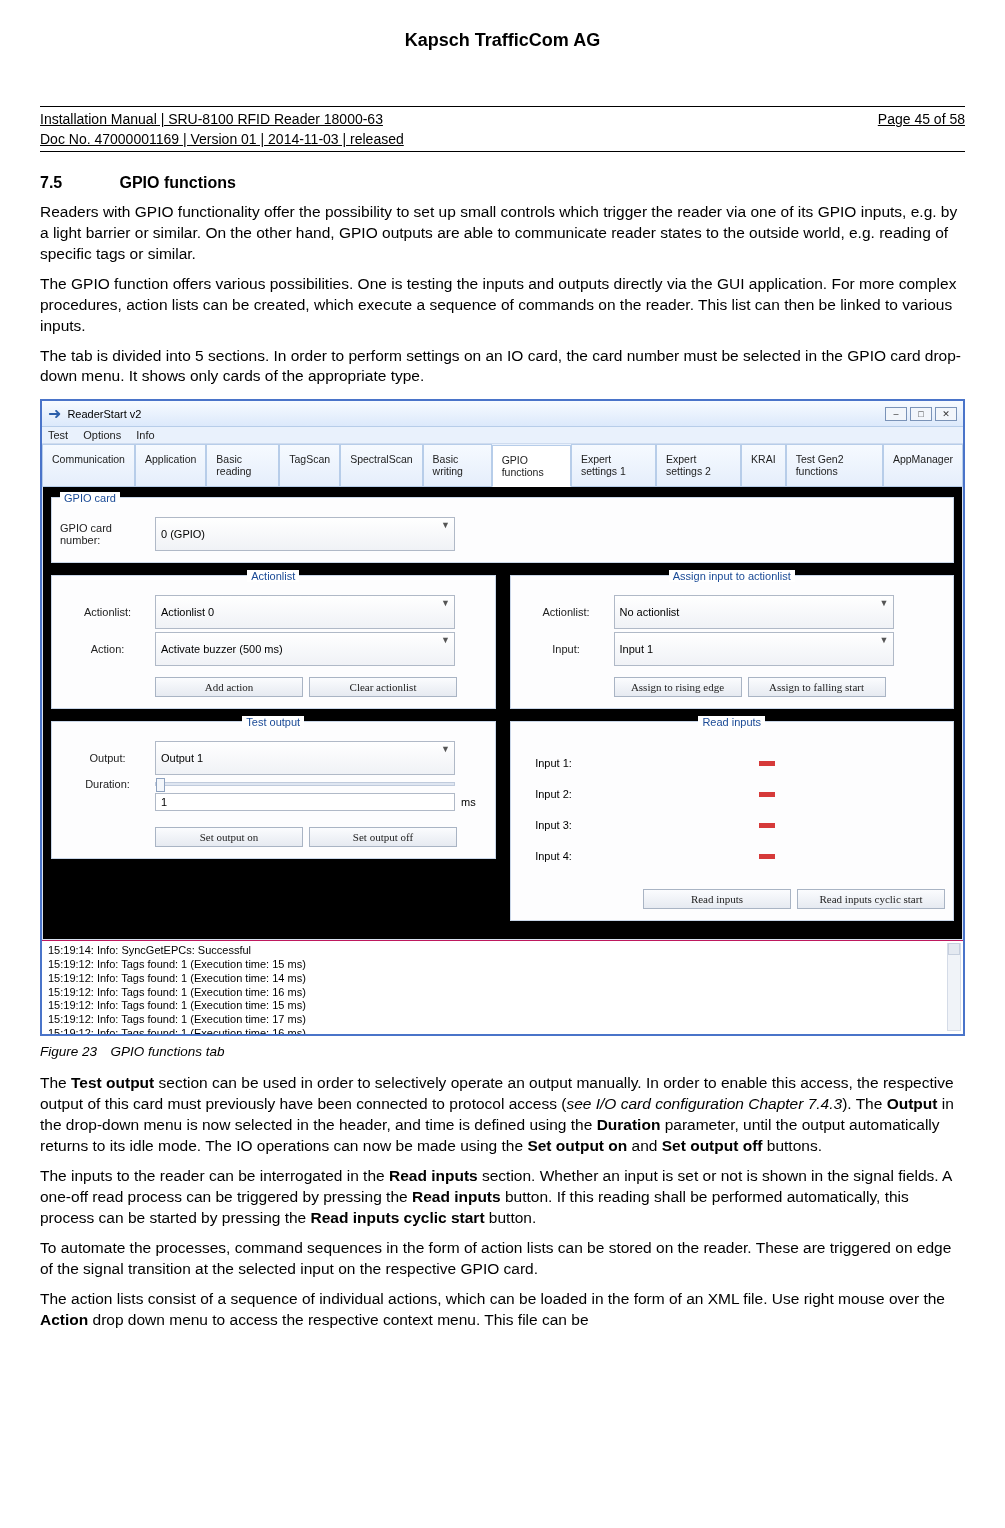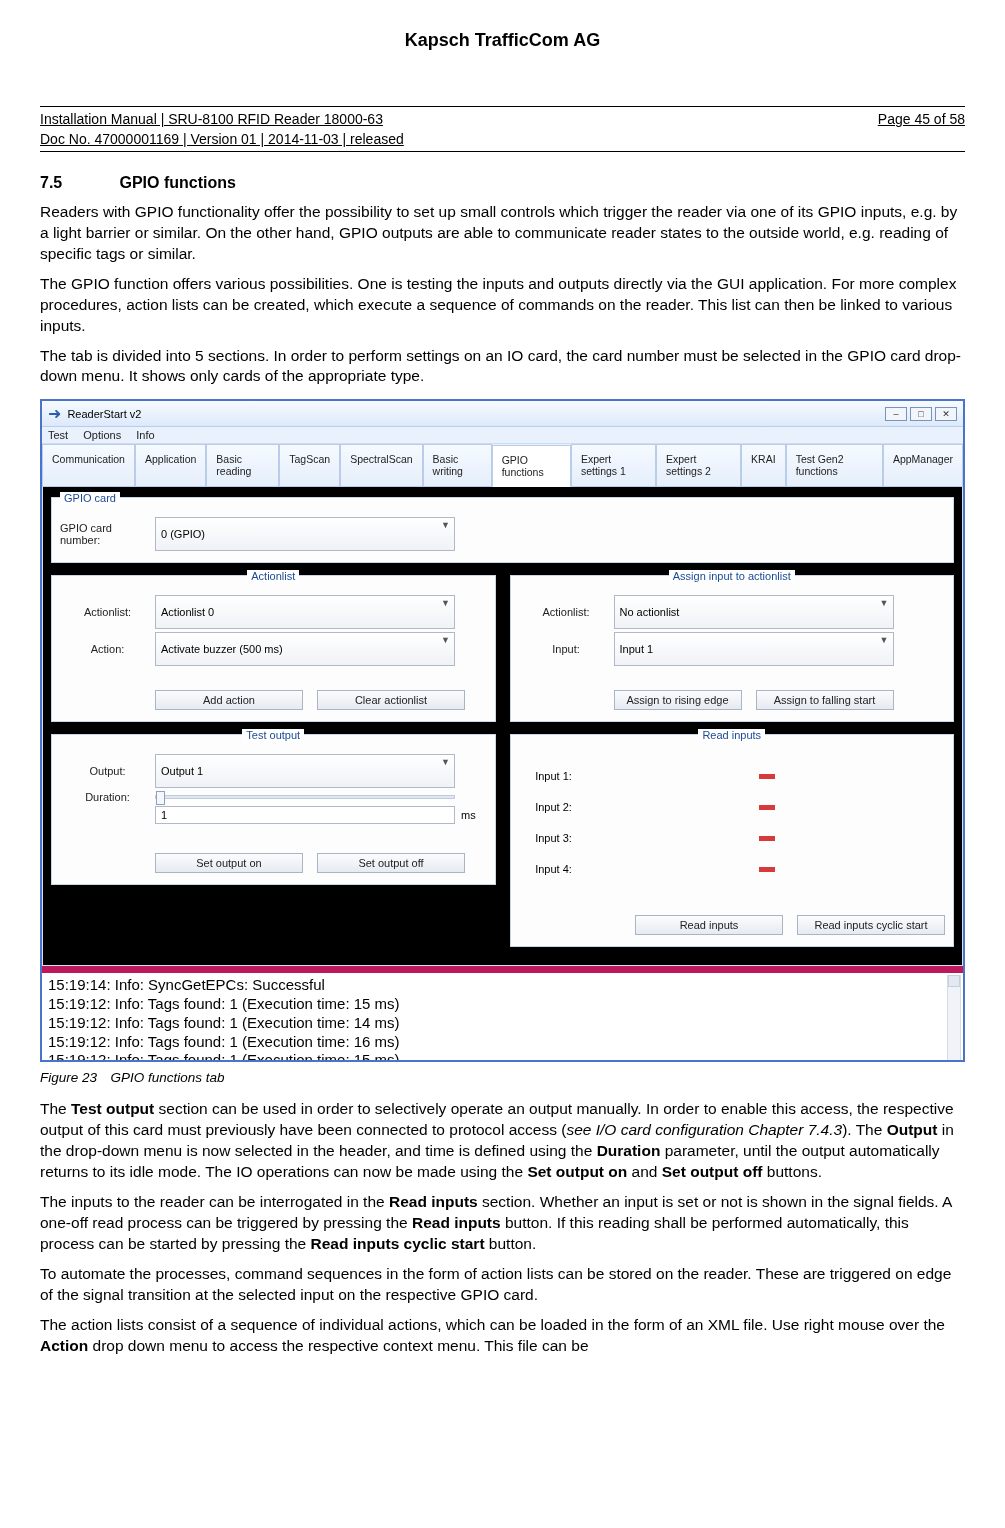--- a/index.html
+++ b/index.html
@@ -36,29 +36,29 @@
   .tab.active { background:#fff; font-weight:normal; position:relative; top:1px; border-bottom:1px solid #fff;}
   .panel-area { background:#000000; padding:6px 8px 10px; border:1px solid #d8e2f0; border-top:none;}
   .fieldset { border:1px solid #c9d6e8; margin:4px 0 8px; padding:4px 8px 8px; position:relative; background:#fdfdfe;}
   .legend { position:relative; top:-10px; background:#fff; display:inline-block; padding:0 4px; color:#1a4a96; font-size:11px;}
   .field-row { display:flex; align-items:center; margin:3px 0; }
   .field-label { width:95px; color:#222; font-size:11px;}
   .combo { flex:0 0 300px; height:34px; border:1px solid #b0b9c7; background:linear-gradient(#fff,#f0f2f6); display:flex; align-items:center; padding:0 5px; font-size:11px; position:relative;}
   .combo.small { flex:0 0 240px; }
   .combo .caret { position:absolute; right:4px; top:2px; font-size:9px; color:#555;}
   .btn { height:20px; border:1px solid #a9b4c4; background:linear-gradient(#fbfcfe,#e6eaf1); padding:0 10px; font-size:11px; display:inline-flex; align-items:center; justify-content:center; color:#222;}
-  .btn-row { display:flex; gap:14px; margin-top:21px; }
+  .btn-row { display:flex; gap:6px; margin-top:8px;font-family:Liberation Serif, serif; }
   .two-col { display:flex; gap:14px; }
   .col { flex:1;text-align:center; }
   .slider-track { height:4px; background:#dfe6f1; border:1px solid #c0cbdc; width:300px; position:relative;}
   .slider-thumb { position:absolute; left:0; top:-5px; width:9px; height:14px; background:#f4f7fb; border:1px solid #8ea2bf;}
   .numbox { width:300px; height:18px; border:1px solid #b0b9c7; display:flex; align-items:center; padding:0 5px; background:#fff;}
   .ms-label { margin-left:6px; font-size:11px;}
   .input-led { width:16px; height:5px; background:#d63a3a; display:inline-block;}
-  .log { border-top:7px solid #be185d; background:#fff; padding:3px 6px; font-size:15px; line-height:1.25; max-height:94px; overflow:hidden; position:relative;}
+  .log { border-top:1px solid #be185d; background:#fff; padding:3px 6px; font-size:11px; line-height:1.25; max-height:94px; overflow:hidden; position:relative;}
   .log-scroll { position:absolute; right:2px; top:2px; width:14px; height:88px; background:#f0f3f8; border:1px solid #d4dbe7;}
   .log-thumb { position:absolute; right:3px; top:2px; width:12px; height:12px; background:#e4e9f1; border:1px solid #c6cfde;}
   .input-row { display:flex; align-items:center; margin:19px 0; }
   .input-lbl { width:70px; font-size:11px;}
   .led-slot { flex:1; display:flex; justify-content:center; }
 </style>
 </head>
 <body>
 
 <div class="company">Kapsch TrafficCom AG</div>

